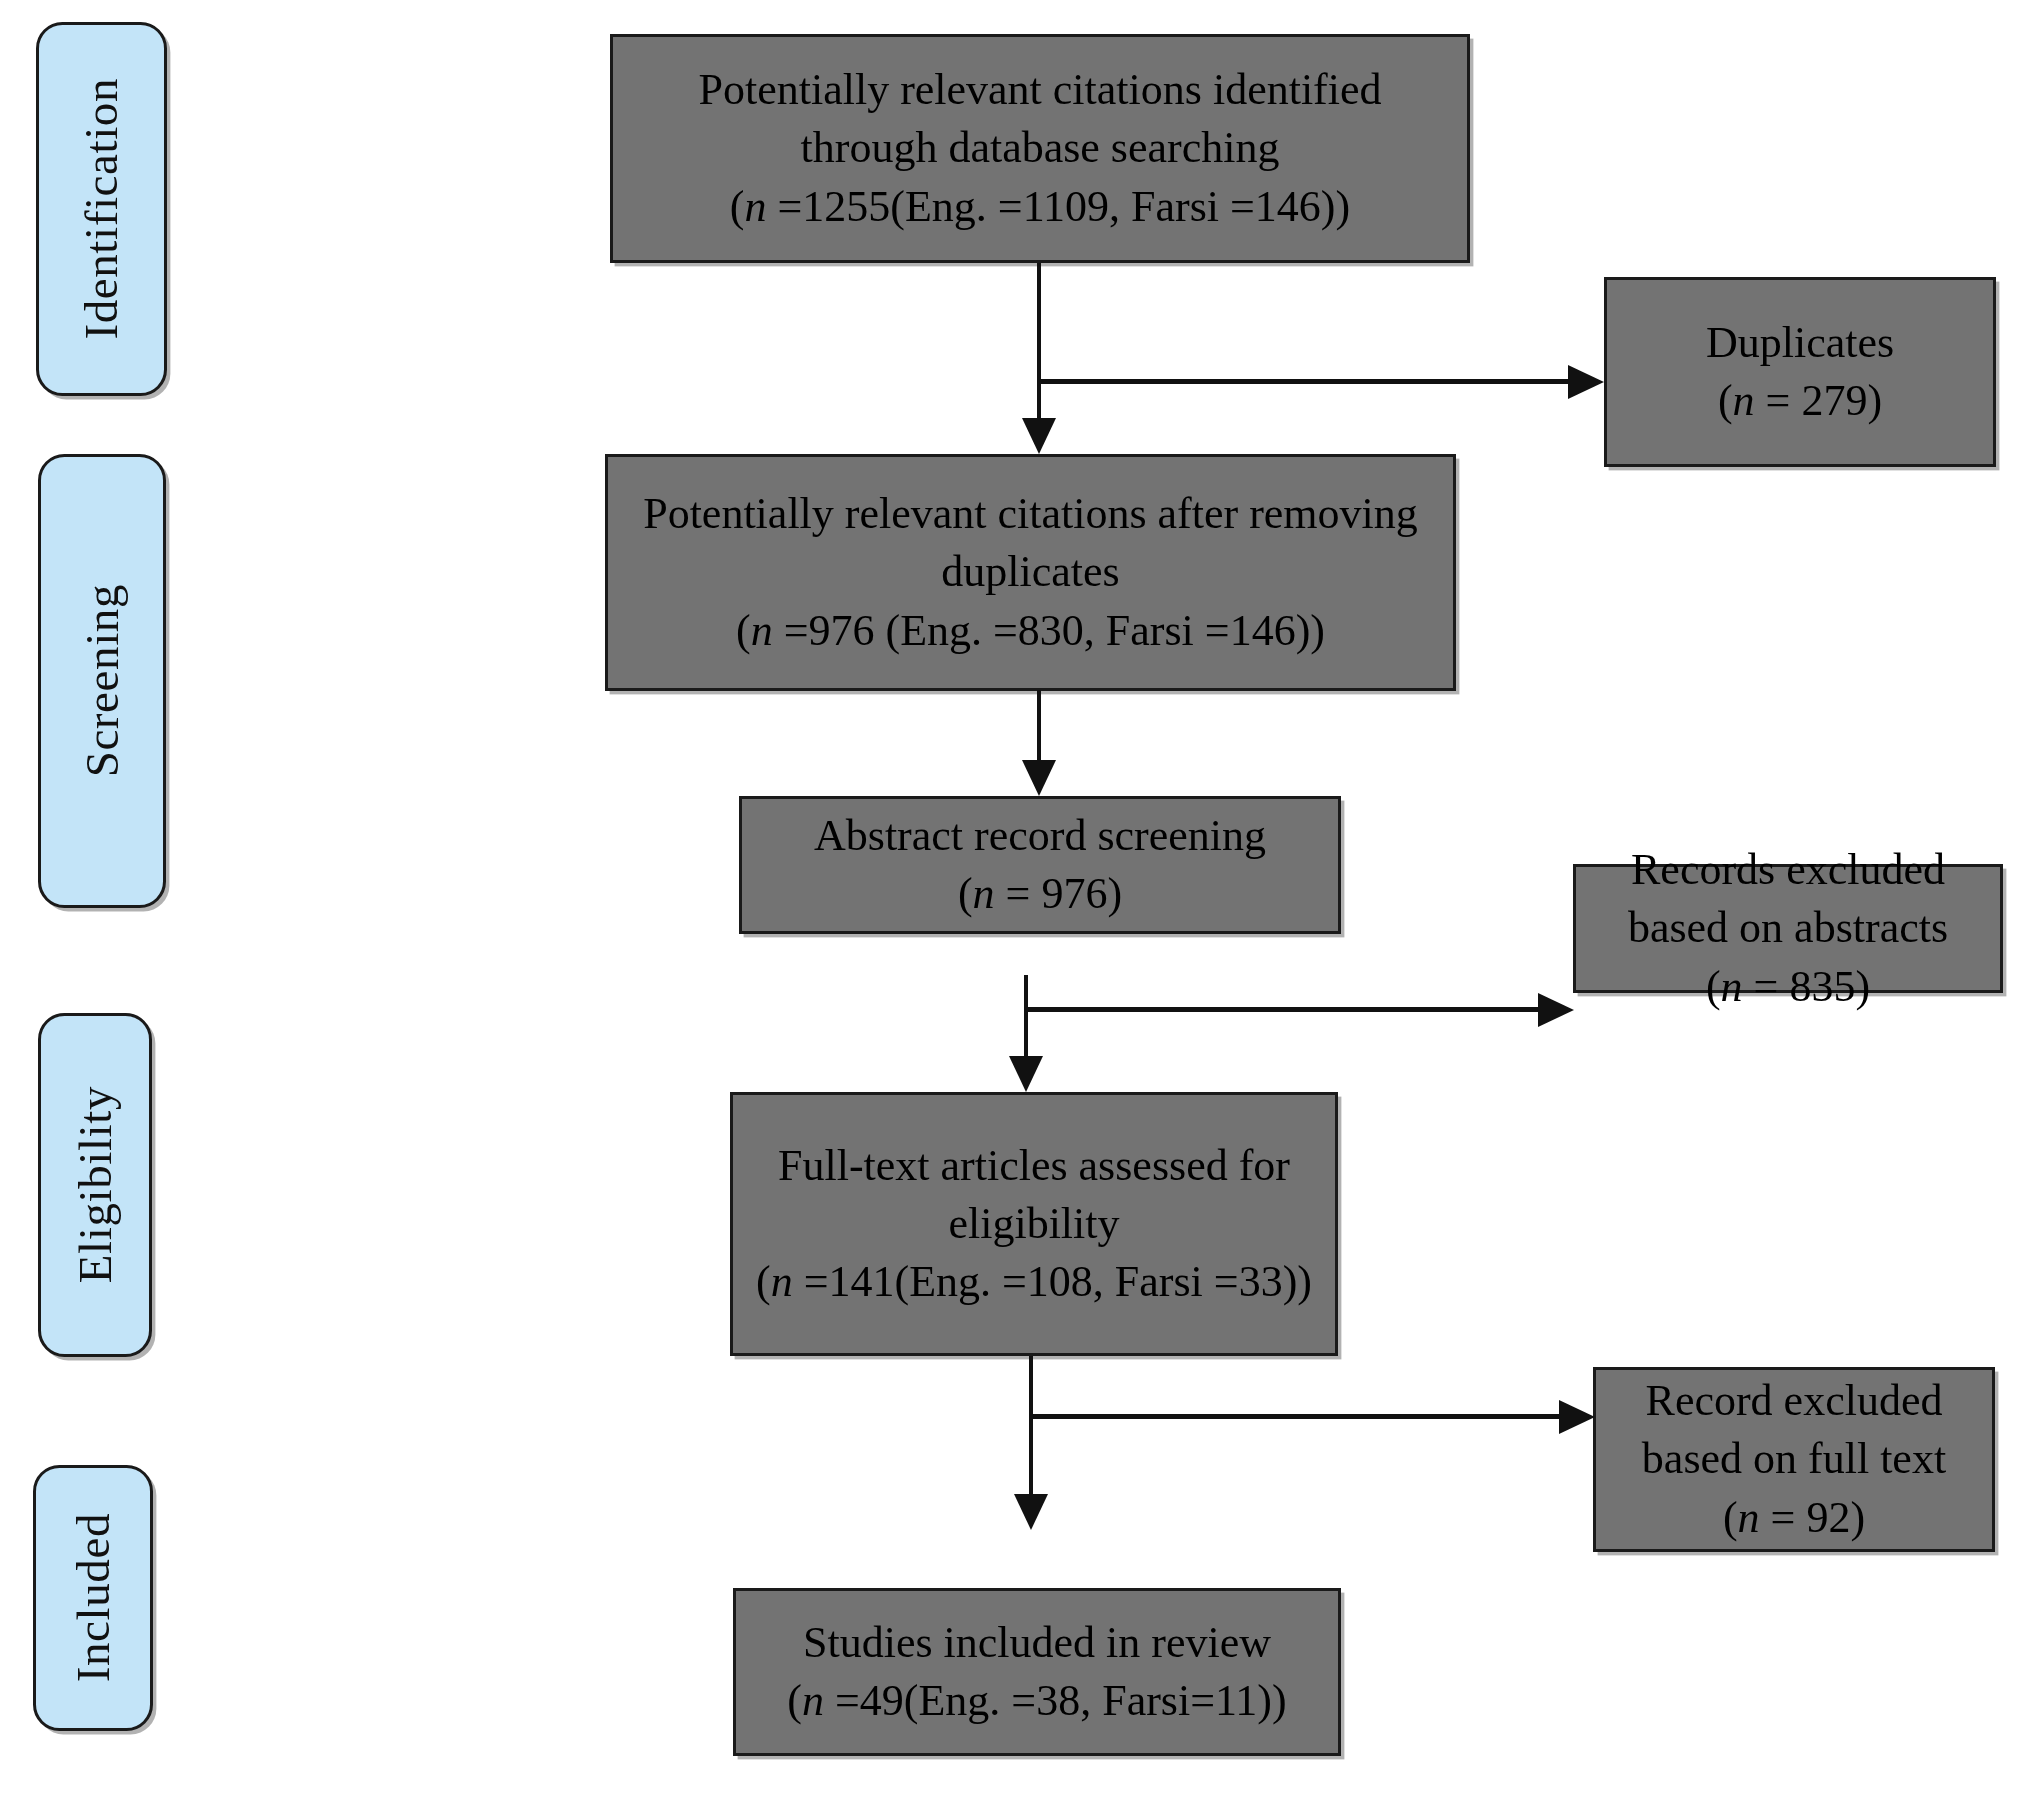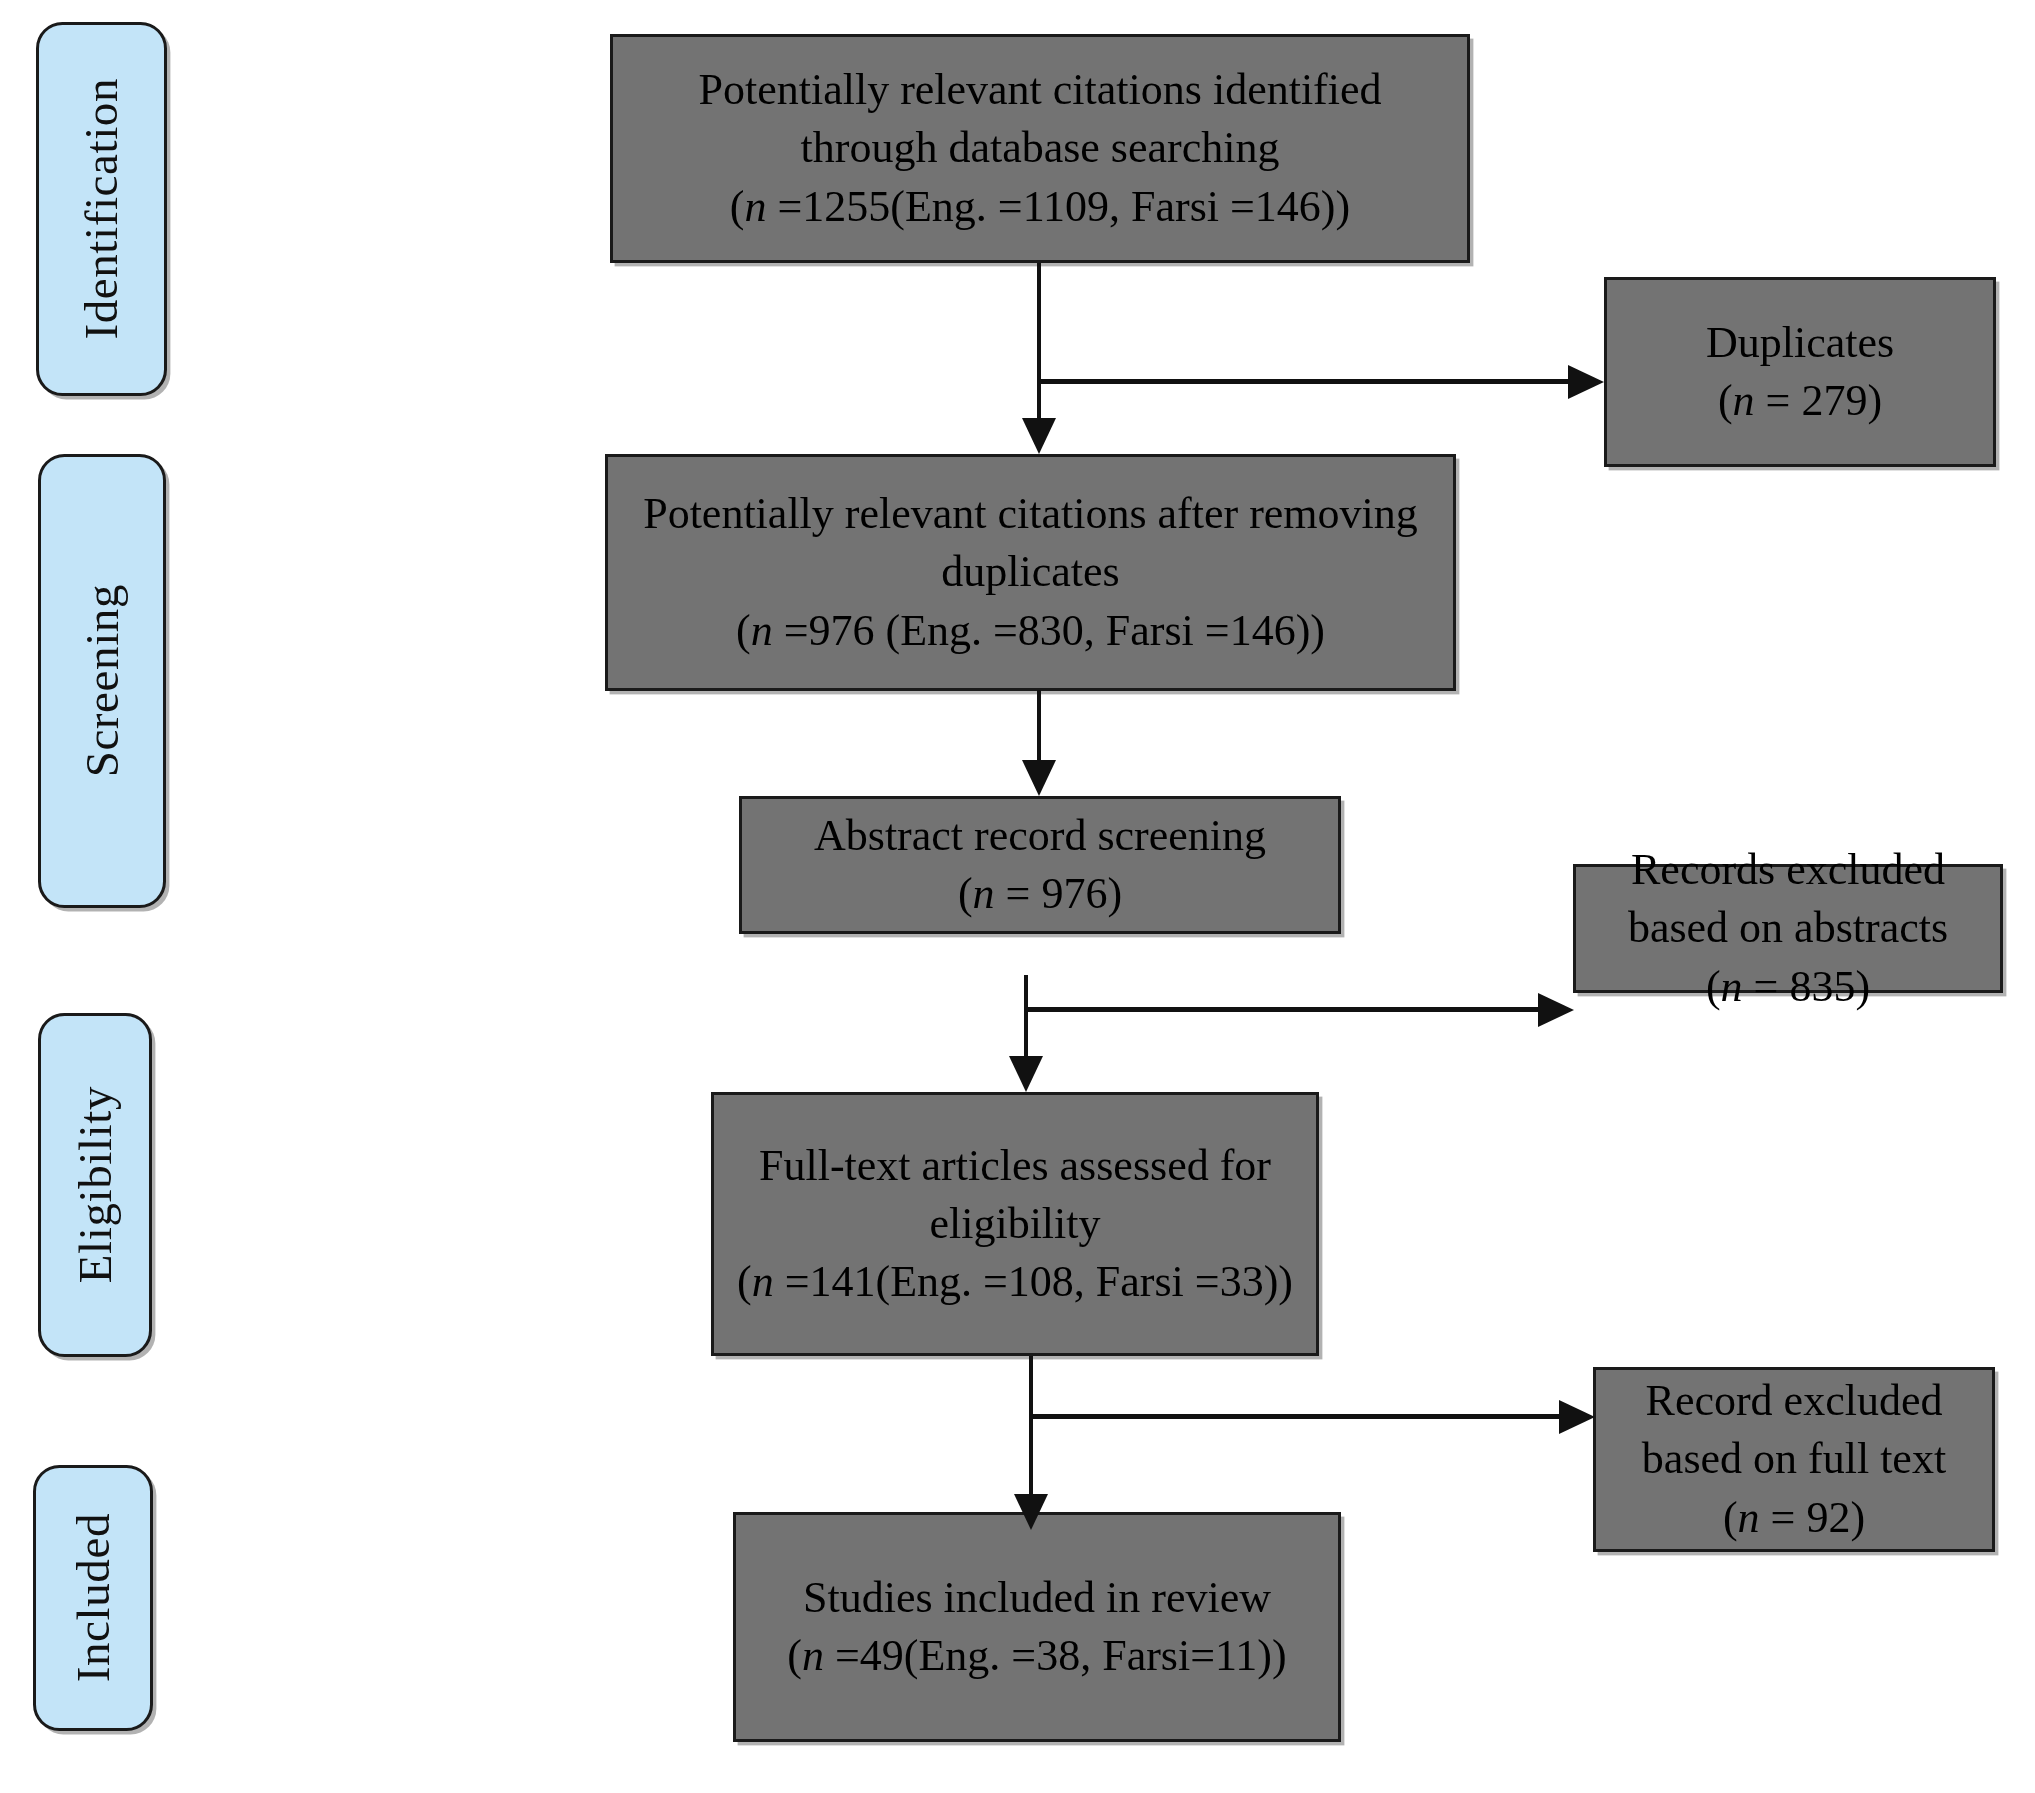--- a/index.html
+++ b/index.html
@@ -114,25 +114,25 @@
   </div>
 
   <div class="flow-box" style="left:605px; top:454px; width:851px; height:237px;">
     <div class="box-text">Potentially relevant citations after removing<br>duplicates<br>(<i>n</i> =976 (Eng. =830, Farsi =146))</div>
   </div>
 
   <div class="flow-box" style="left:739px; top:796px; width:602px; height:138px;">
     <div class="box-text">Abstract record screening<br>(<i>n</i> = 976)</div>
   </div>
 
-  <div class="flow-box" style="left:711px; top:1092px; width:608px; height:264px;">
+  <div class="flow-box" style="left:730px; top:1092px; width:608px; height:264px;">
     <div class="box-text">Full-text articles assessed for<br>eligibility<br>(<i>n</i> =141(Eng. =108, Farsi =33))</div>
   </div>
 
-  <div class="flow-box" style="left:733px; top:1512px; width:608px; height:230px;">
+  <div class="flow-box" style="left:733px; top:1588px; width:608px; height:168px;">
     <div class="box-text">Studies included in review<br>(<i>n</i> =49(Eng. =38, Farsi=11))</div>
   </div>
 
   <div class="flow-box" style="left:1604px; top:277px; width:392px; height:190px;">
     <div class="box-text">Duplicates<br>(<i>n</i> = 279)</div>
   </div>
 
   <div class="flow-box" style="left:1573px; top:864px; width:430px; height:129px;">
     <div class="box-text">Records excluded<br>based on abstracts<br>(<i>n</i> = 835)</div>
   </div>

